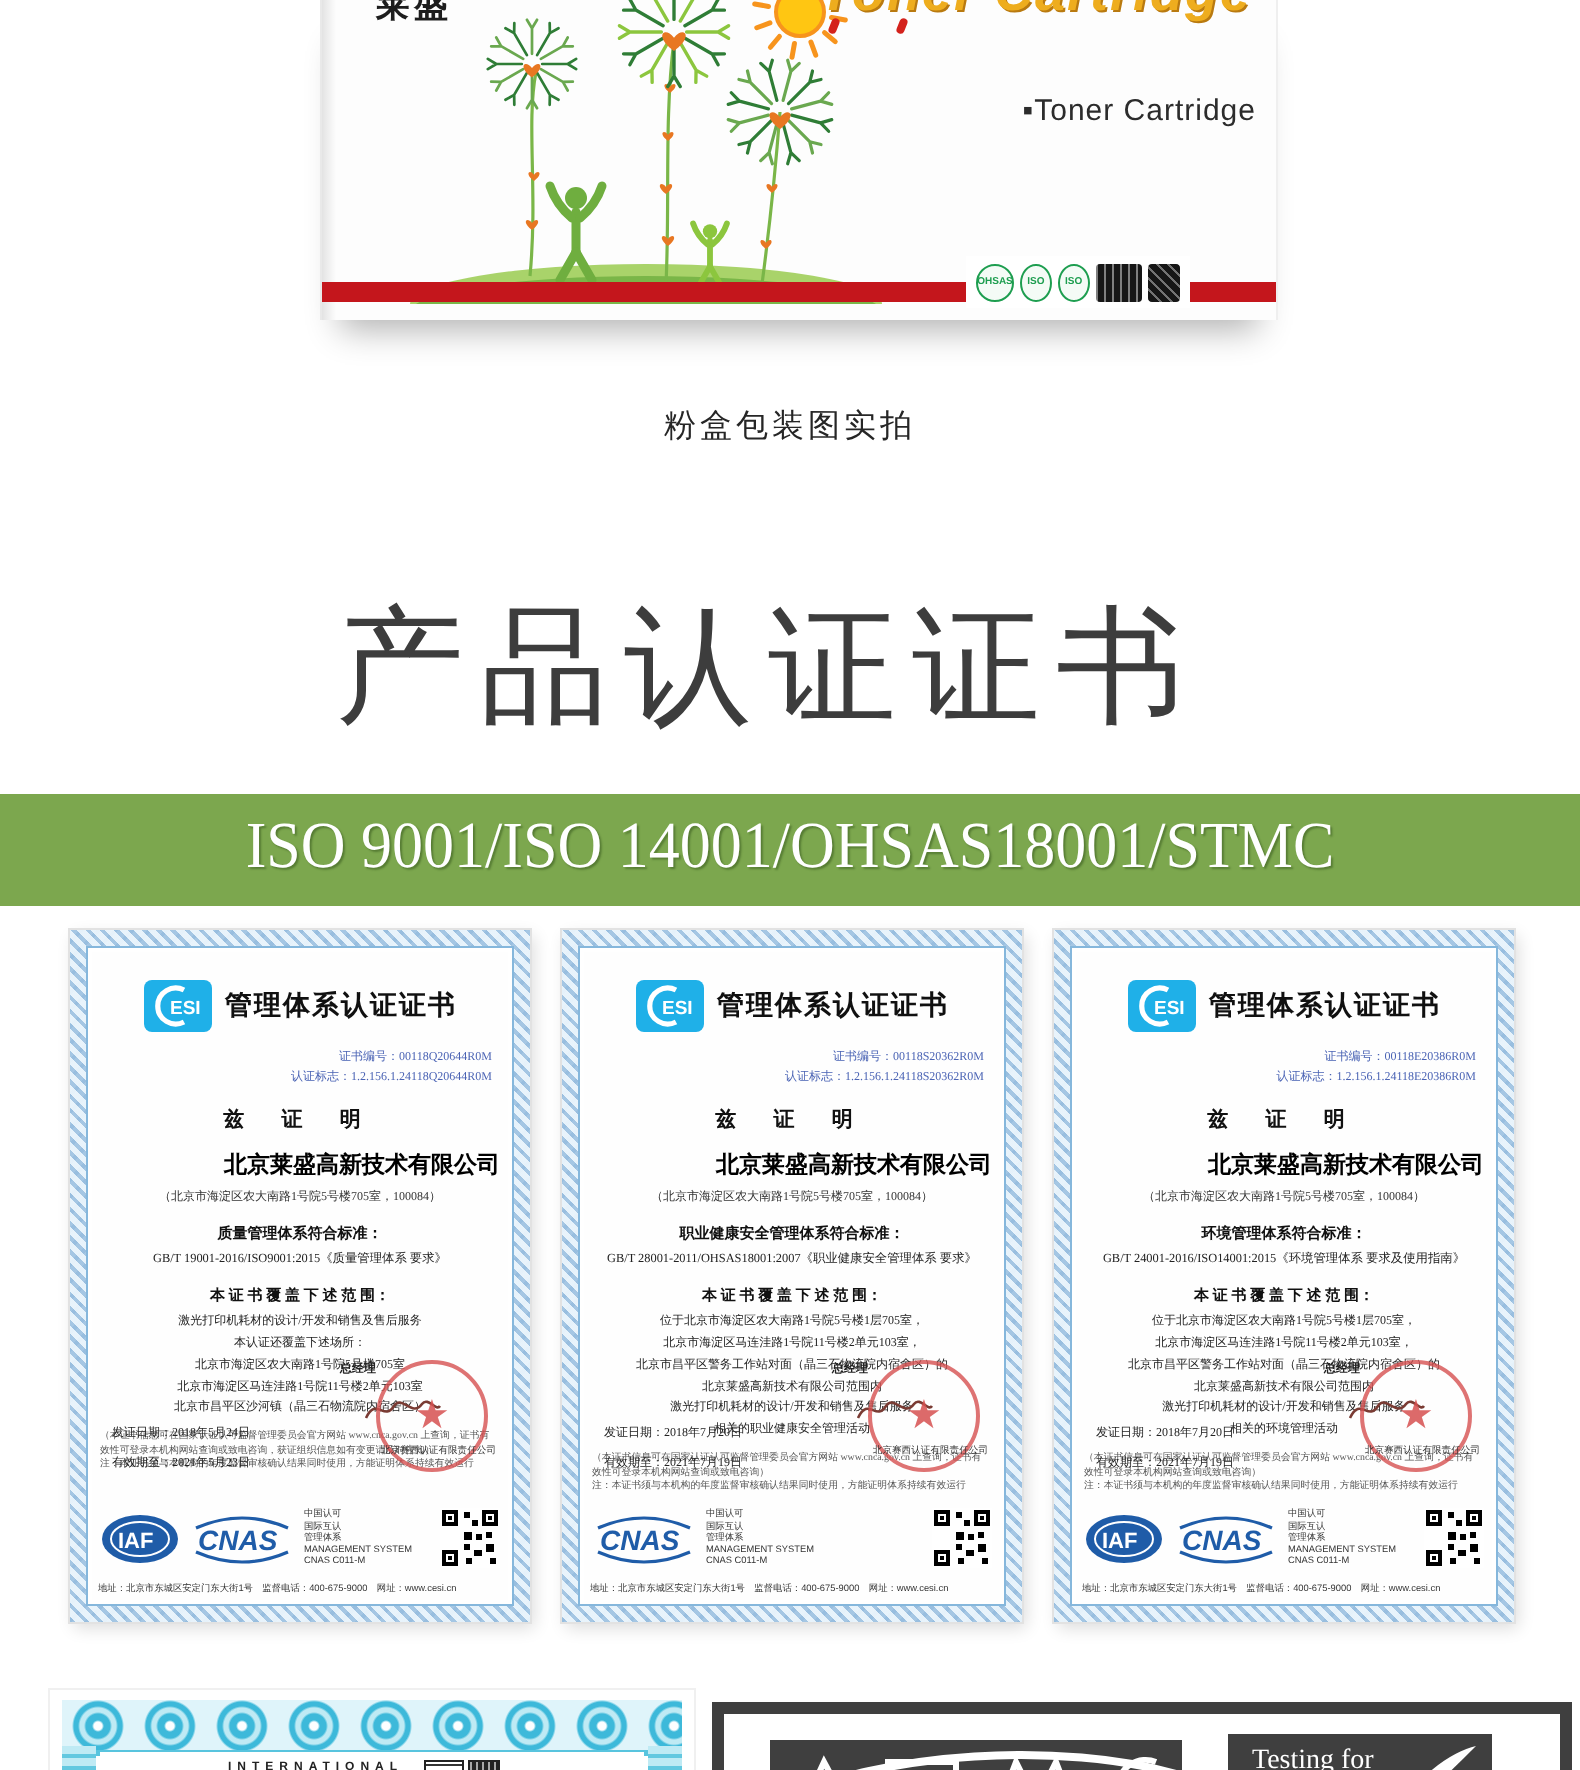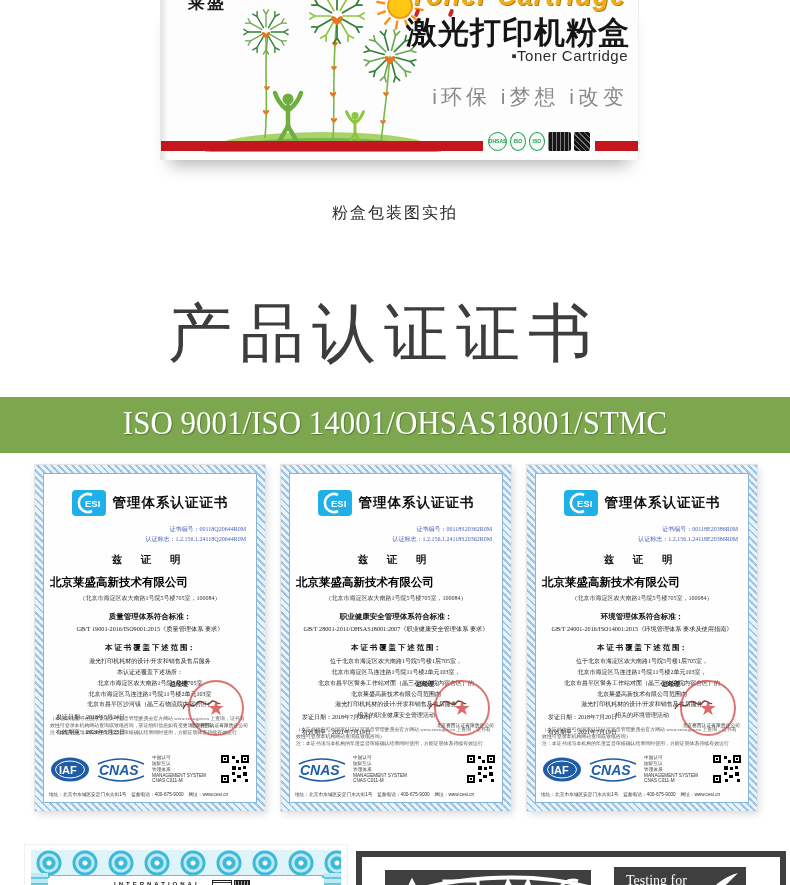--- a/index.html
+++ b/index.html
@@ -46,21 +46,21 @@
   .cert{width:230px;height:346px;box-sizing:border-box;padding:8px;background:#cfe3f3;
        background-image:repeating-linear-gradient(45deg,rgba(130,175,215,.55) 0 2px,rgba(235,245,252,.9) 2px 5px),
                         repeating-linear-gradient(-45deg,rgba(130,175,215,.35) 0 2px,transparent 2px 6px);
        box-shadow:0 0 0 1px #e2e2e2,2px 3px 8px rgba(0,0,0,.14)}
   .cert-inner{position:relative;height:100%;box-sizing:border-box;background:#fefefe;
        border:1px solid #85b7dc;box-shadow:inset 0 0 0 2px #fff;padding:8px 6px;font-family:"Liberation Serif","DejaVu Serif",serif}
   .cert-head{display:flex;align-items:center;justify-content:center;gap:7px;margin-top:8px}
   .cert-title{font-size:13.5px;font-weight:bold;color:#101010;letter-spacing:1px;font-family:"Liberation Sans",sans-serif}
   .cert-nos{text-align:right;margin:9px 4px 0 0;color:#4a63b4;font-size:6px;line-height:1.6;white-space:pre-line}
   .declare{text-align:center;font-size:10.5px;font-weight:bold;letter-spacing:8px;margin-top:9px;color:#111}
-  .company{text-align:left;font-size:11.5px;font-weight:bold;margin-top:8px;color:#000}
+  .company{text-align:right;font-size:11.5px;font-weight:bold;margin-top:8px;color:#000}
   .addr{text-align:center;font-size:6px;color:#333;margin-top:4px}
   .std-label{text-align:center;font-size:7.5px;font-weight:bold;margin-top:9px;color:#111}
   .std{text-align:center;font-size:6.2px;margin-top:3px;color:#222}
   .scope-label{text-align:center;font-size:7.5px;font-weight:bold;margin-top:9px;color:#111}
   .scope{text-align:center;font-size:6px;line-height:1.8;white-space:pre-line;margin-top:3px;color:#222}
   .notes{font-size:6px;transform:scale(.82);transform-origin:left top;width:120%;
        color:#555;line-height:1.45;white-space:pre-line;margin-top:5px;text-align:left}
   .sig-area{position:absolute;left:10px;right:8px;bottom:54px;height:66px}
   .dates{position:absolute;left:2px;bottom:8px;font-size:6px;line-height:2.5;white-space:pre-line;color:#222}
   .signer-title{position:absolute;right:60px;top:-2px;font-size:6px;font-weight:bold;color:#222}
@@ -216,25 +216,23 @@
       <path d="M0,-12 L0,8"></path>
       <path d="M-2,-9 C-8,-14 -11,-19 -13,-25" fill="none"></path>
       <path d="M2,-9 C8,-14 11,-19 13,-25" fill="none"></path>
       <path d="M0,8 L-8,22" fill="none"></path>
         <path d="M0,8 L8,22" fill="none"></path>
     </g>
   </svg>
 
   <div class="brand">莱盛</div>
   <div class="gold-clip">Toner Cartridge</div>
-  <div class="cn-title">激光打印机粉盒</div>
   <span class="tick tick1"></span>
   <span class="tick tick2"></span>
   <div class="en-sub">▪Toner Cartridge</div>
-  <div class="slogan">i环保 i梦想 i改变</div>
   <div class="red-stripe"></div>
   <div class="badge-strip">
     <div class="green-badge">OHSAS</div>
     <div class="green-badge">ISO</div>
     <div class="green-badge">ISO</div>
     <div class="dark-badge"></div>
     <div class="dark-badge small"></div>
   </div>
 </div>
 

